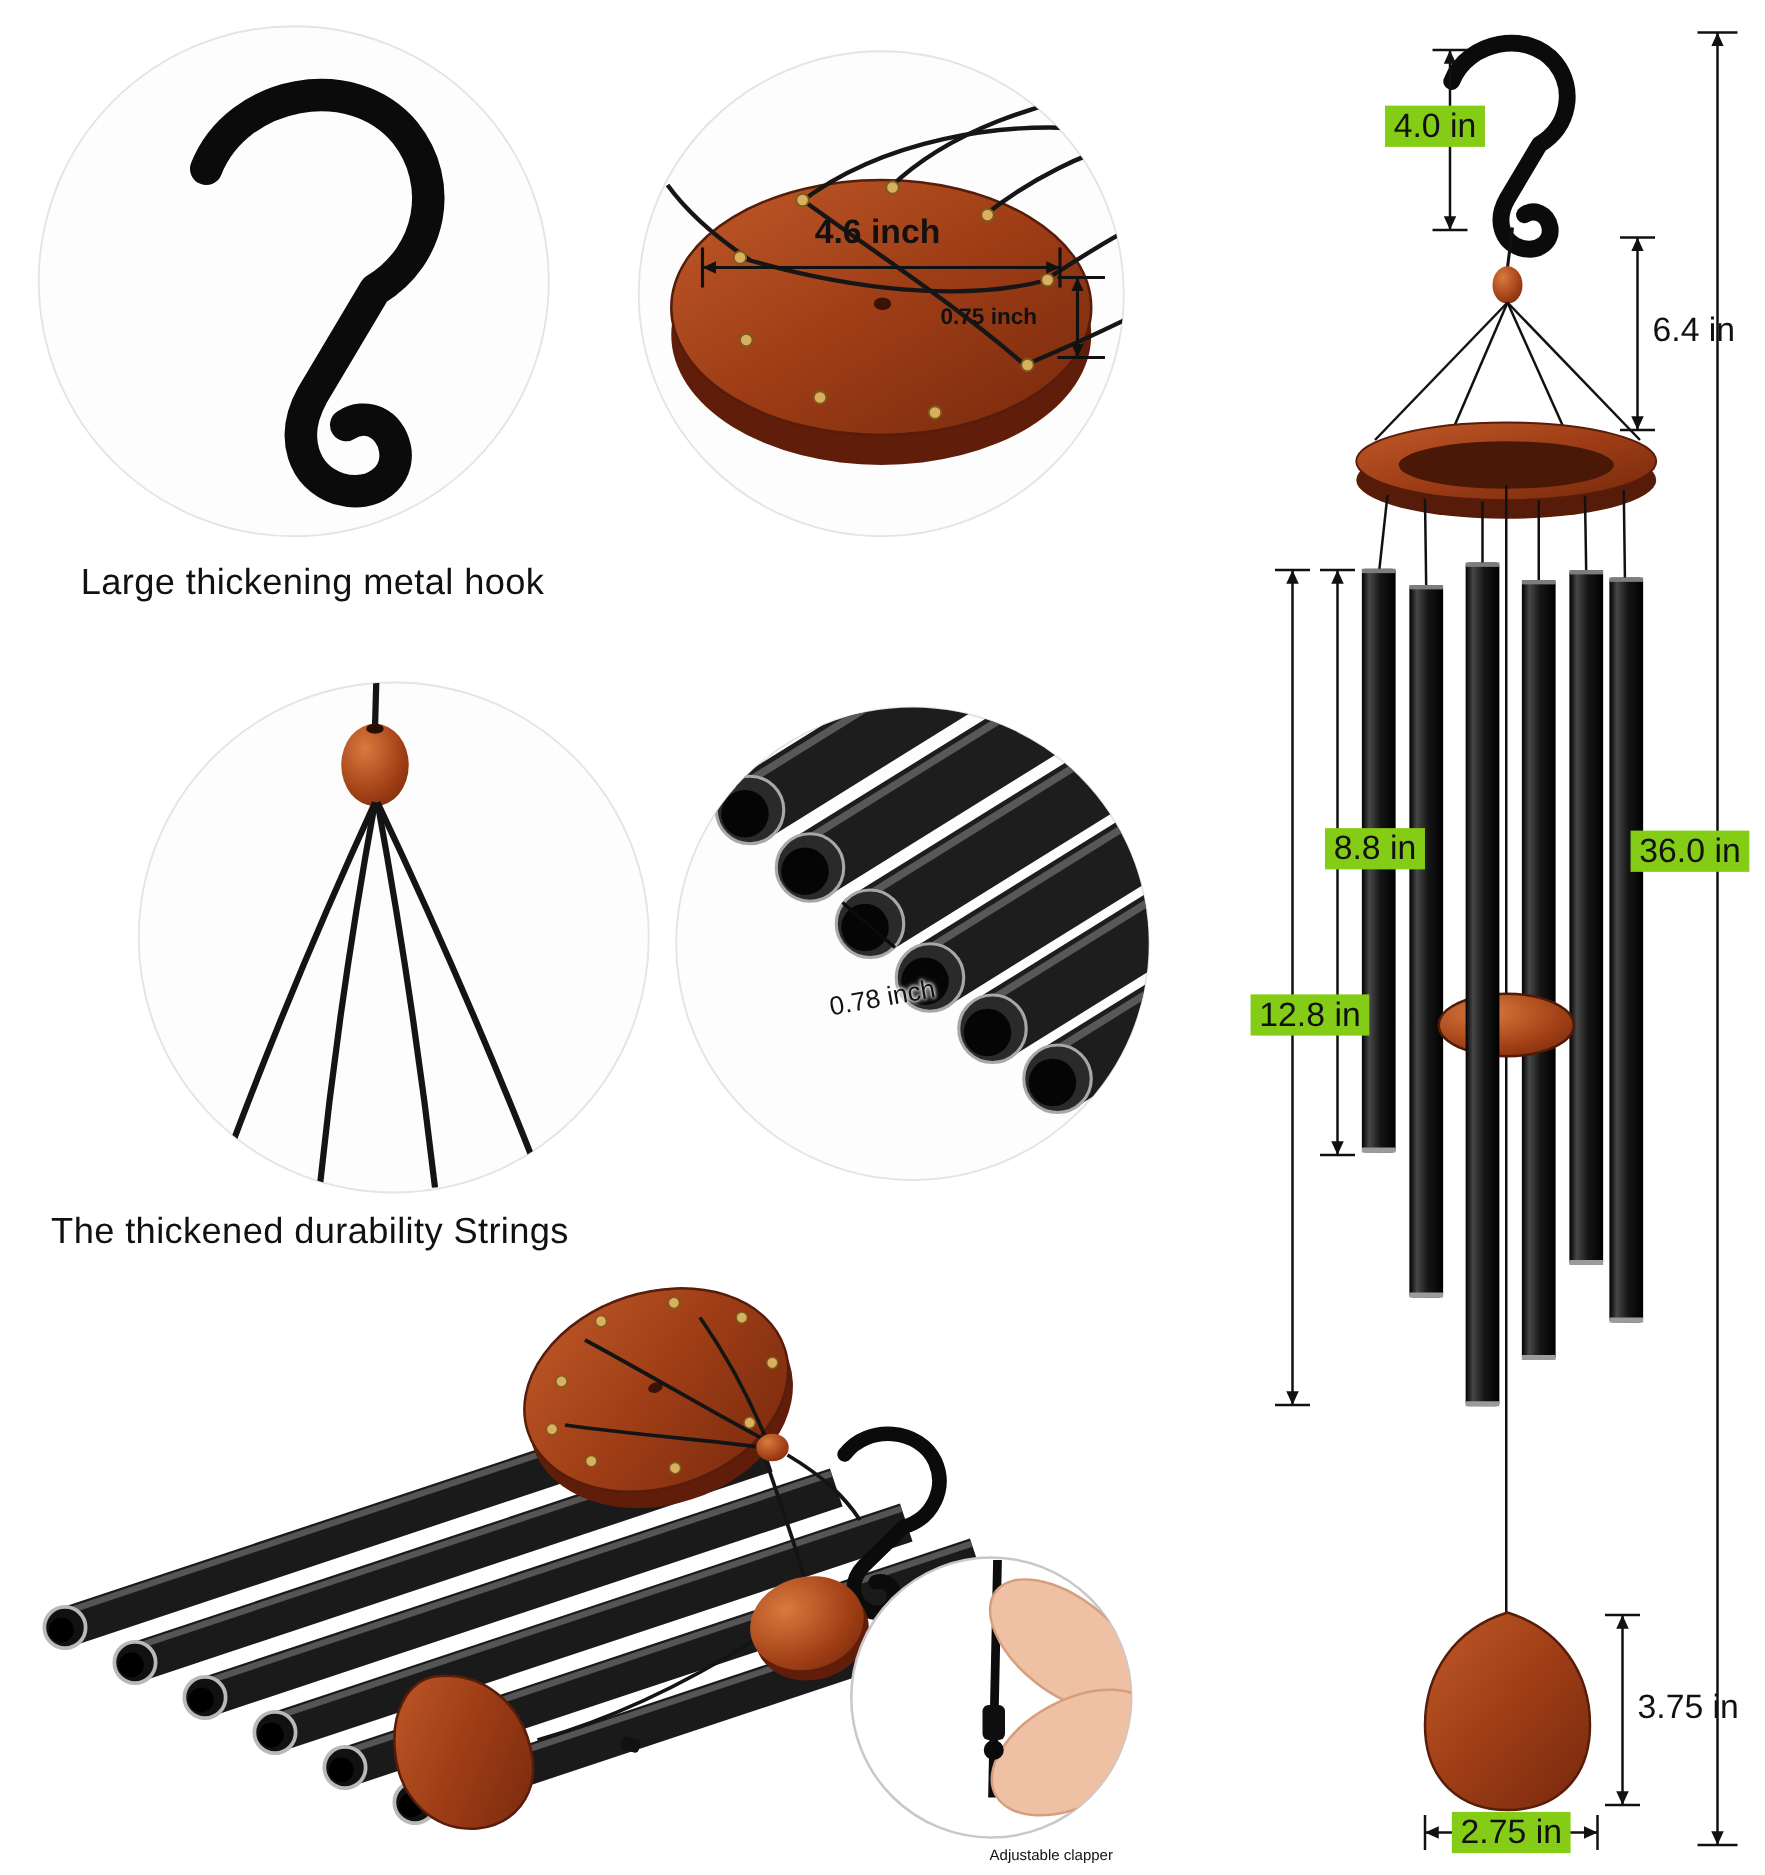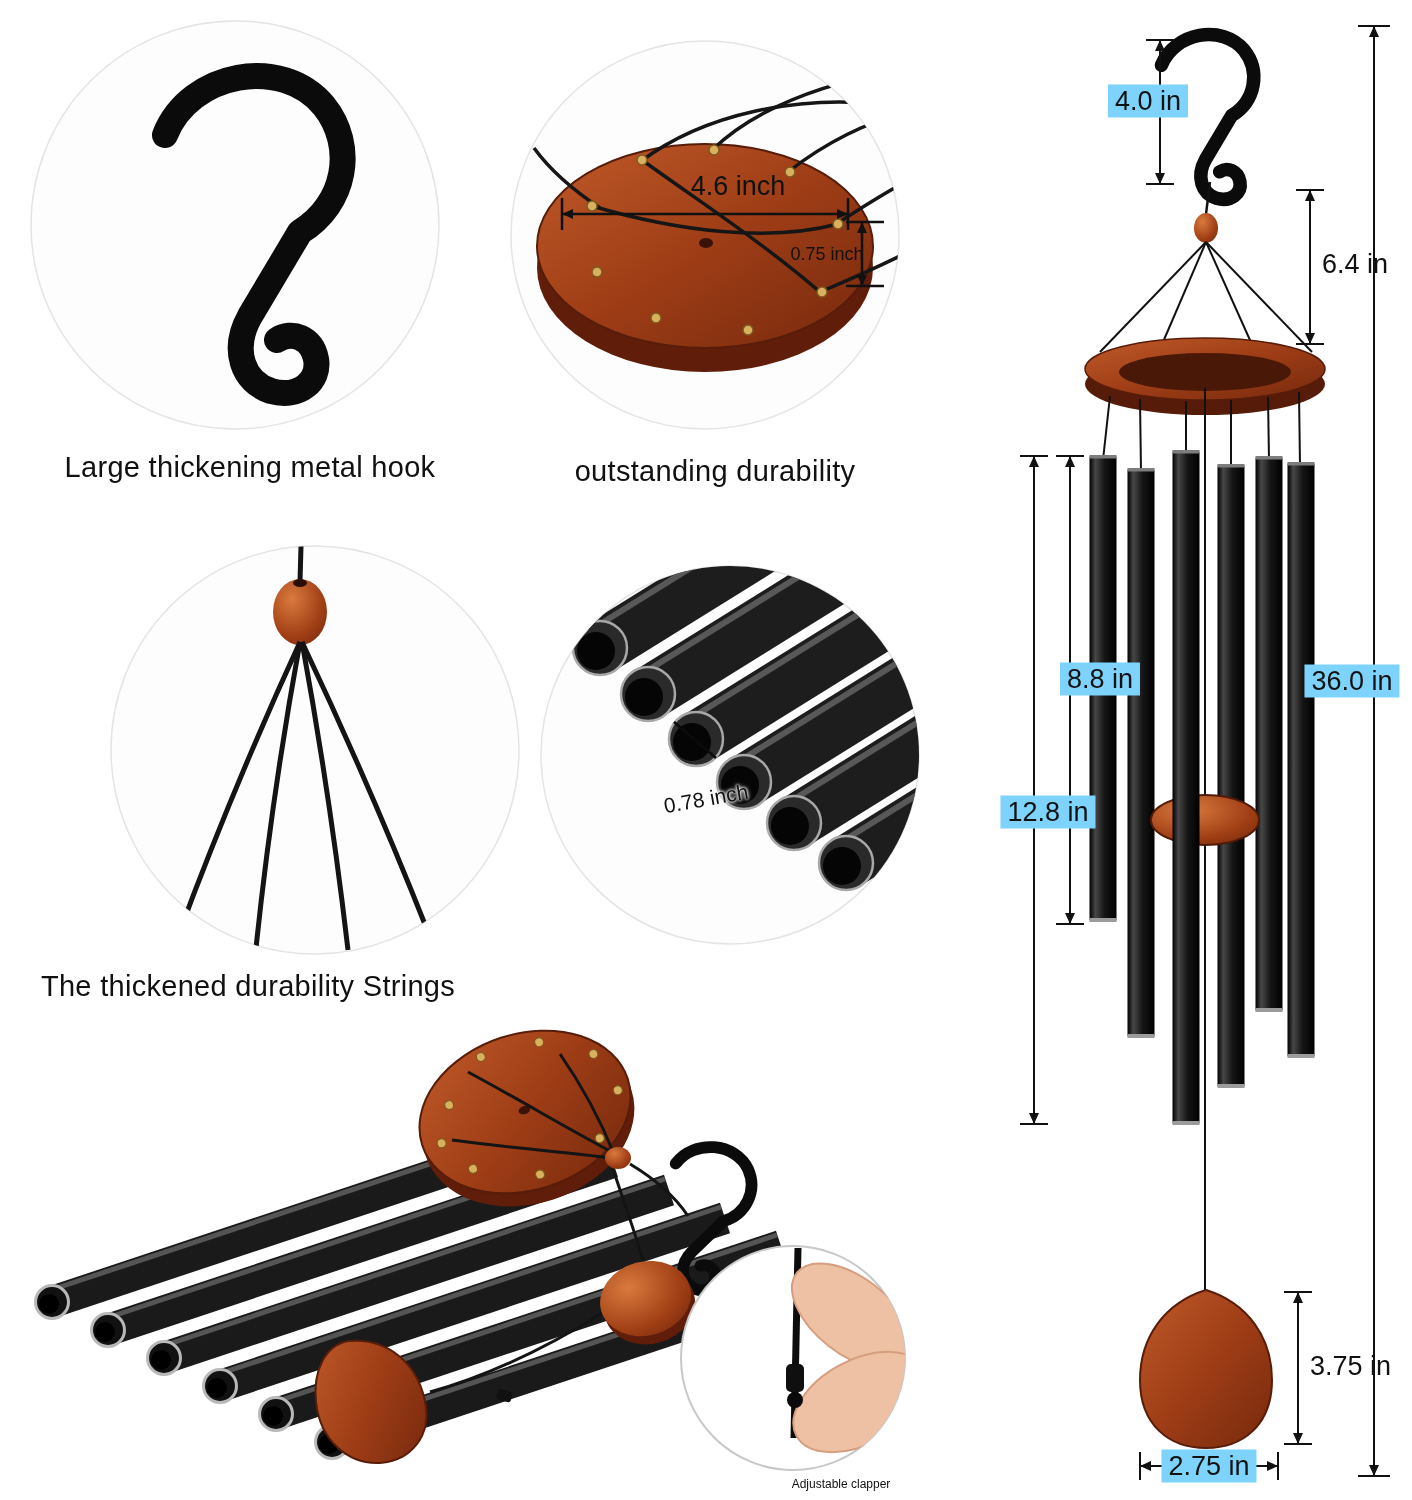--- a/index.html
+++ b/index.html
@@ -1,25 +1,25 @@
 <!DOCTYPE html>
 <html><head>
 <meta charset="utf-8">
 <style>
   html,body{margin:0;padding:0;background:#fff;}
   .stage{position:relative;width:1412px;height:1500px;background:#ffffff;overflow:hidden;
          font-family:"Liberation Sans",sans-serif;color:#111;}
   .stage svg{position:absolute;left:0;top:0;}
   .label{position:absolute;transform:translate(-50%,-50%);white-space:nowrap;color:#111;
          font-family:"Liberation Sans",sans-serif;}
-  .label.bg{background:#7dd3fc;padding:1px 7px;}
+  .label.bg{background:#84cc16;padding:1px 7px;}
   .label.left{transform:translate(0,-50%);}
   .caption{font-size:29px;letter-spacing:0.3px;}
   .measure{font-size:27px;}
-  .bold{font-weight:400;margin-left:36px;}
+  .bold{font-weight:700;}
   .small{font-size:12px;}
   .tilt{transform:translate(-50%,-50%) rotate(-10deg);
         text-shadow:0 0 3px #fff,0 0 3px #fff,0 0 5px #fff;}
   .center{text-align:center;line-height:37px;}
 </style>
 </head>
 <body>
 
 <div class="stage">
 
@@ -303,21 +303,20 @@
 
     <line x1="1140" y1="1466" x2="1278" y2="1466" marker-start="url(#ah)" marker-end="url(#ah)"></line>
     <line x1="1140" y1="1452" x2="1140" y2="1480"></line>
         <line x1="1278" y1="1452" x2="1278" y2="1480"></line>
   </g>
 </svg>
 
 <div class="label caption" style="left:250px;top:467px;">Large thickening metal hook</div>
 
 <div class="label caption center" style="left:715px;top:471px;">
-  <div>outstanding durability</div>
 </div>
 
 <div class="label caption" style="left:248px;top:986px;">The thickened durability Strings</div>
 
 
 <div class="label measure bold" style="left:702px;top:186px;">4.6 inch</div>
 <div class="label bold" style="left:791px;top:254px;font-size:18px;">0.75 inch</div>
 <div class="label tilt" style="left:706px;top:799px;font-size:21px;">0.78 inch</div>
 
 <div class="label measure bg" style="left:1148px;top:101px;">4.0 in</div>

